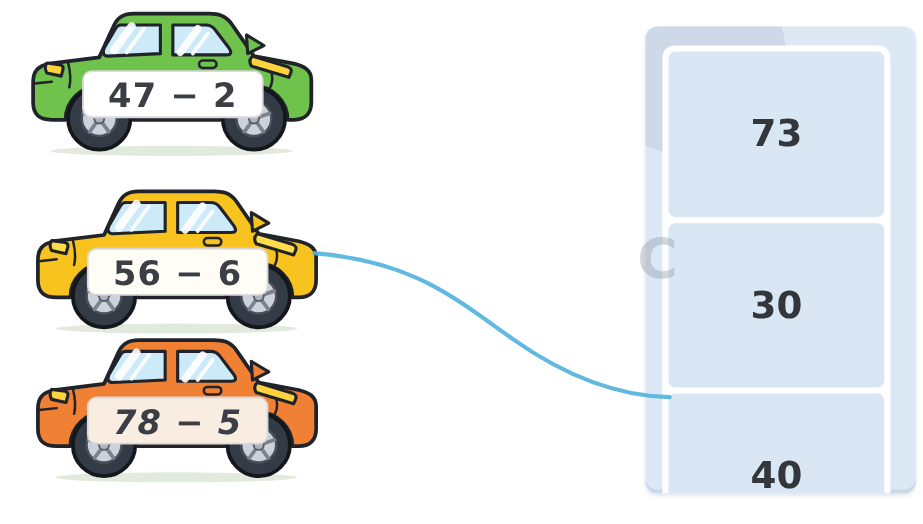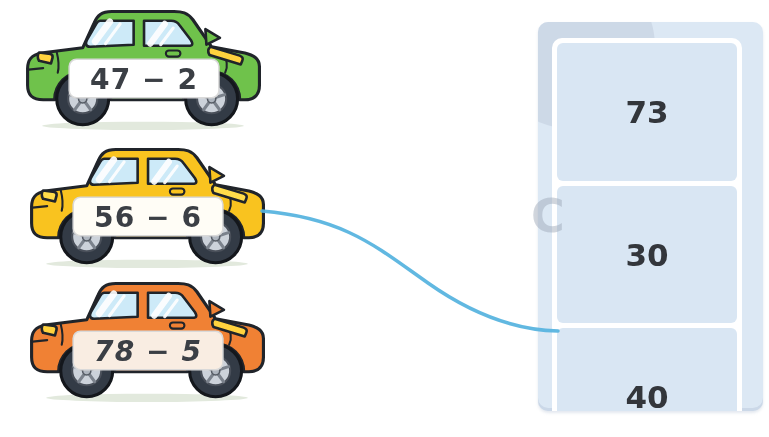--- a/index.html
+++ b/index.html
@@ -2,21 +2,21 @@
 <html><head>
 <meta charset="utf-8">
 <style>
   html,body{margin:0;padding:0;background:#fff;}
   .stage{
     position:relative;width:769px;height:437px;background:#ffffff;overflow:hidden;
     font-family:"DejaVu Sans","Liberation Sans",sans-serif;
   }
   .car{position:absolute;width:250px;height:131px;cursor:pointer;z-index:3;}
   .car-green{left:18px;top:0;}
-  .car-yellow{left:22px;top:138px;}
+  .car-yellow{left:22px;top:148px;}
   .car-orange{left:22px;top:272px;font-style:italic;}
   .car svg{display:block;overflow:visible;}
   .plate-text{
     font-family:"DejaVu Sans","Liberation Sans",sans-serif;
     font-weight:bold;font-size:27px;fill:#3b3f45;letter-spacing:1px;
   }
   .connector{position:absolute;left:0;top:0;width:769px;height:437px;z-index:6;pointer-events:none;}
   .panel{
     position:absolute;left:538px;top:22px;width:225px;height:389px;
     background:var(--panel-bg,#dce8f4);border-radius:10px;z-index:2;overflow:hidden;

